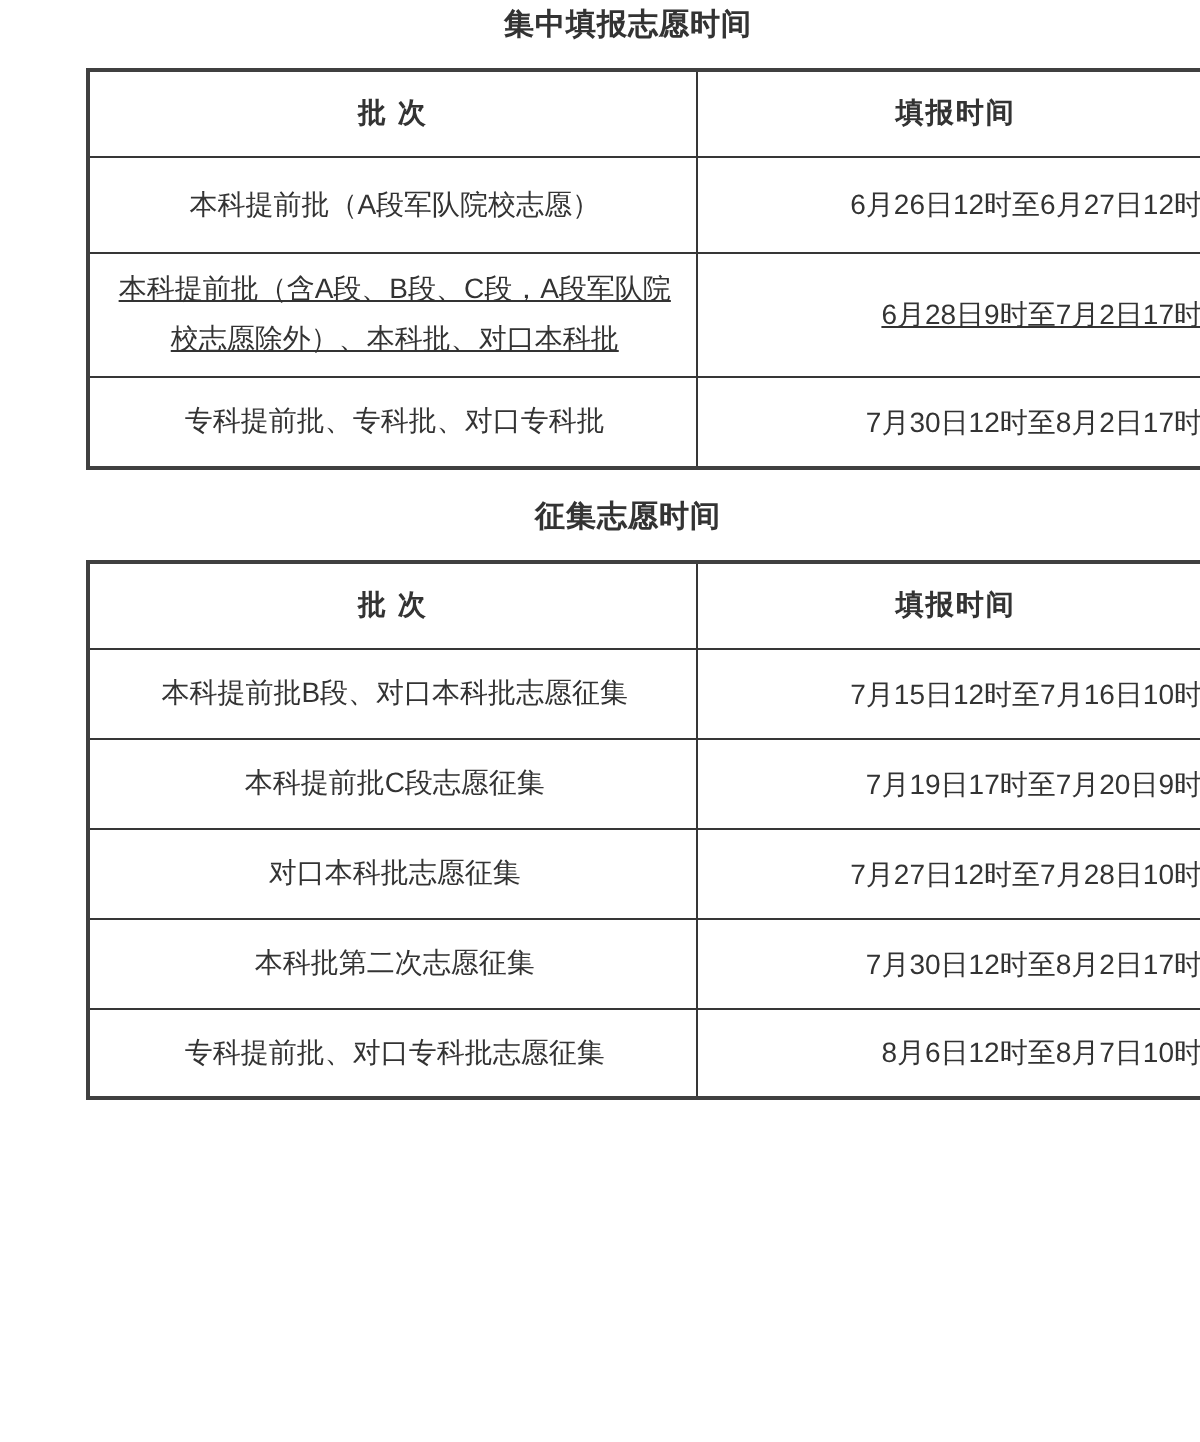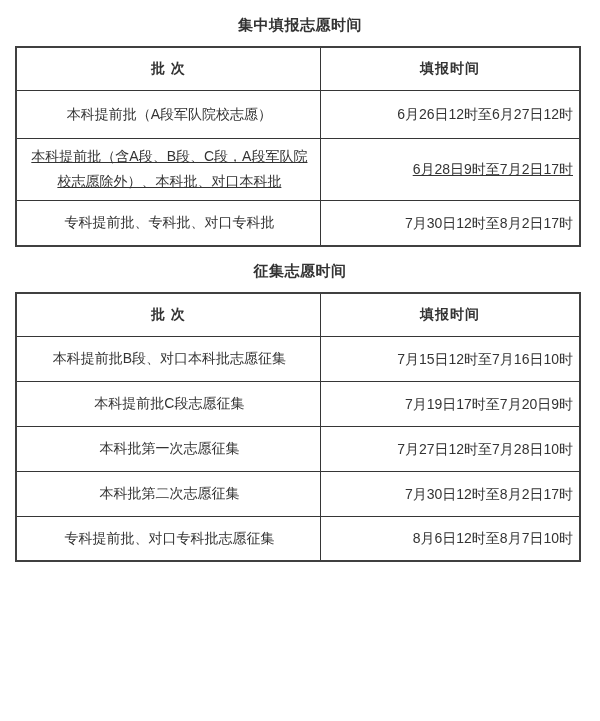--- a/index.html
+++ b/index.html
@@ -7,21 +7,22 @@
     padding: 0;
     background: #ffffff;
   }
   body {
     width: 600px;
     height: 721px;
     font-family: "Liberation Sans", "DejaVu Sans", sans-serif;
     color: #333333;
   }
   .page {
-    padding-top: 16px;
+    padding-top: 4px;
+    margin-left: 28px;
   }
   .section-title {
     text-align: center;
     font-size: 15px;
     font-weight: bold;
     color: #333333;
     letter-spacing: 0.5px;
     height: 18px;
     line-height: 18px;
   }
@@ -111,21 +112,21 @@
       <tbody>
         <tr class="r47">
           <td class="batch-cell">本科提前批B段、对口本科批志愿征集</td>
           <td class="time-cell">7月15日12时至7月16日10时</td>
         </tr>
         <tr class="r47">
           <td class="batch-cell">本科提前批C段志愿征集</td>
           <td class="time-cell">7月19日17时至7月20日9时</td>
         </tr>
         <tr class="r47">
-          <td class="batch-cell">本科批第一次志愿征集</td>
+          <td class="batch-cell">对口本科批志愿征集</td>
           <td class="time-cell">7月27日12时至7月28日10时</td>
         </tr>
         <tr class="r47">
           <td class="batch-cell">本科批第二次志愿征集</td>
           <td class="time-cell">7月30日12时至8月2日17时</td>
         </tr>
         <tr class="r47">
           <td class="batch-cell">专科提前批、对口专科批志愿征集</td>
           <td class="time-cell">8月6日12时至8月7日10时</td>
         </tr>

